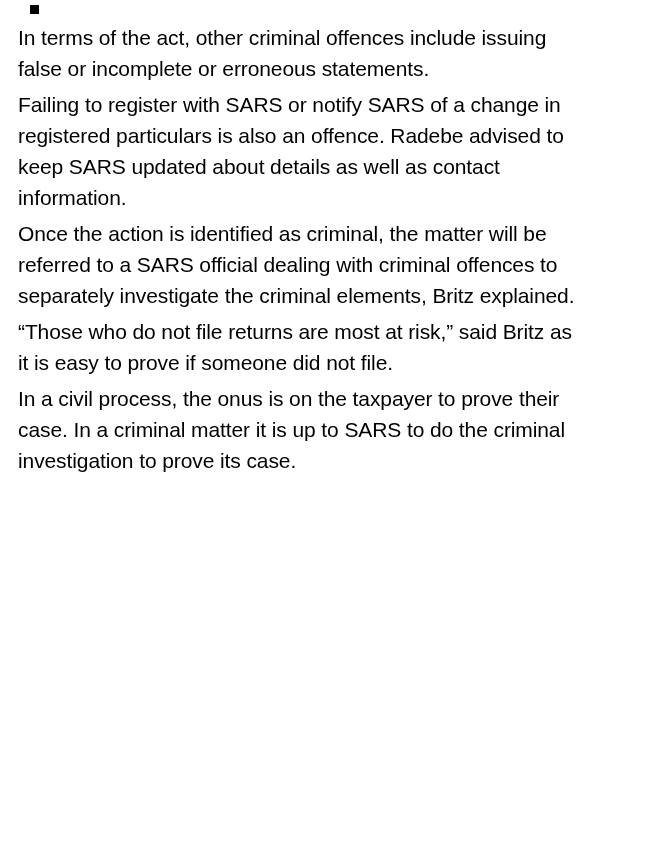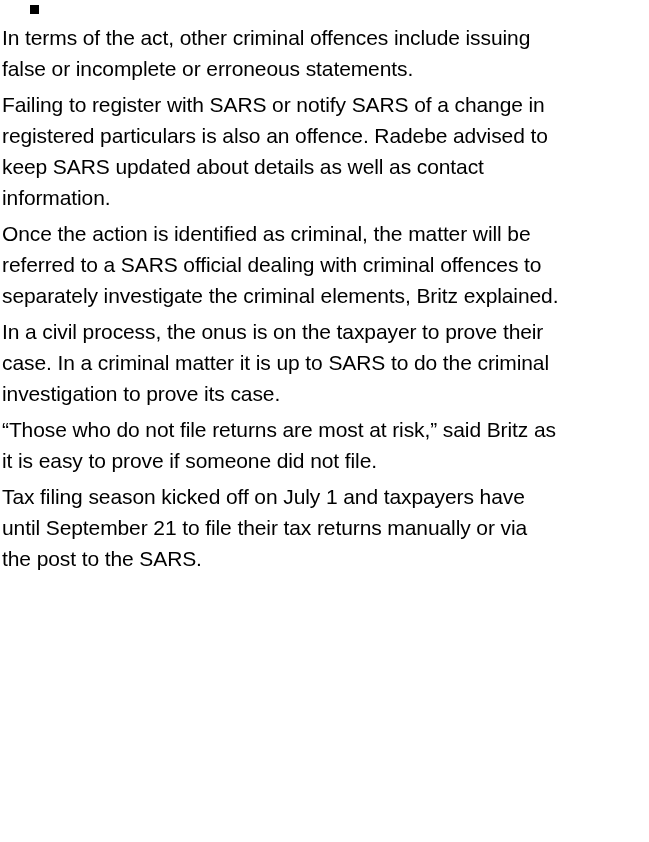--- a/index.html
+++ b/index.html
@@ -12,21 +12,21 @@
     background: #ffffff;
     font-family: "Liberation Sans", sans-serif;
     overflow: hidden;
   }
   .doc-page {
     position: relative;
     width: 649px;
     height: 842px;
     background: #ffffff;
     box-sizing: border-box;
-    padding: 22px 10px 0 2px;
+    padding: 22px 10px 0 18px;
   }
   .stray-mark {
     position: absolute;
     left: 30px;
     top: 5px;
     width: 9px;
     height: 9px;
     background: #000000;
   }
   p.para {
@@ -46,21 +46,18 @@
   <span class="stray-mark"></span>
   <p class="para">In terms of the act, other criminal offences include issuing
 false or incomplete or erroneous statements.</p>
   <p class="para">Failing to register with SARS or notify SARS of a change in
 registered particulars is also an offence. Radebe advised to
 keep SARS updated about details as well as contact
 information.</p>
   <p class="para">Once the action is identified as criminal, the matter will be
 referred to a SARS official dealing with criminal offences to
 separately investigate the criminal elements, Britz explained.</p>
+  <p class="para">“Those who do not file returns are most at risk,” said Britz as
+it is easy to prove if someone did not file.</p>
   <p class="para">In a civil process, the onus is on the taxpayer to prove their
 case. In a criminal matter it is up to SARS to do the criminal
 investigation to prove its case.</p>
-  <p class="para">“Those who do not file returns are most at risk,” said Britz as
-it is easy to prove if someone did not file.</p>
-  <p class="para">Tax filing season kicked off on July 1 and taxpayers have
-until September 21 to file their tax returns manually or via
-the post to the SARS.</p>
 </main>
 
 </body></html>

